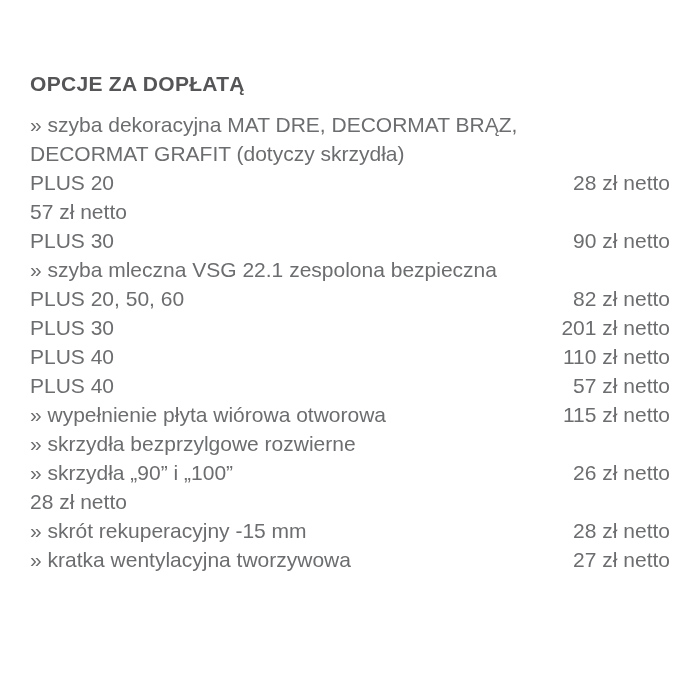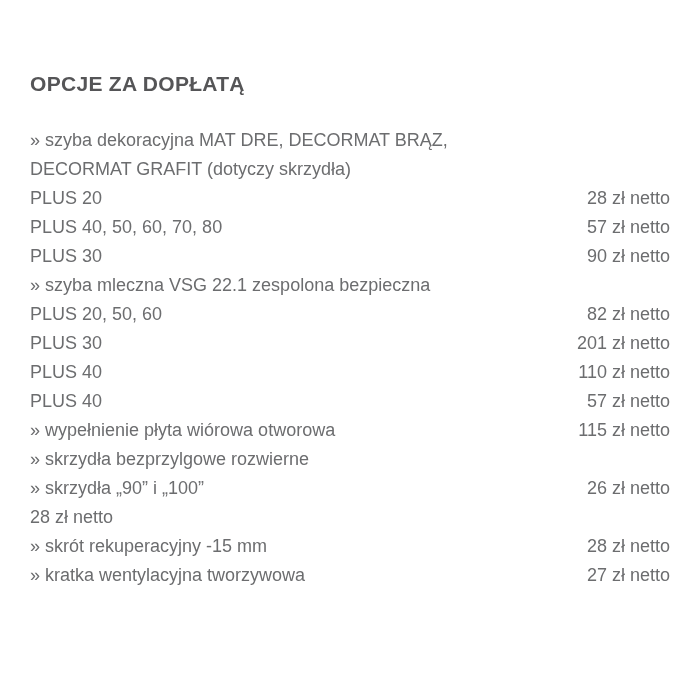--- a/index.html
+++ b/index.html
@@ -14,37 +14,37 @@
     overflow: hidden;
     position: relative;
   }
   .page {
     position: absolute;
     left: 30px;
     top: 71px;
     width: 640px;
   }
   .title {
-    margin: 0 0 30px 0;
+    margin: 0 0 14px 0;
     font-size: 21px;
     font-weight: bold;
     line-height: 25px;
     letter-spacing: 0.3px;
     color: var(--title-color, #555557);
   }
   .list {
     width: 100%;
   }
   .row {
     display: flex;
     justify-content: space-between;
     align-items: baseline;
     line-height: 29px;
     height: 29px;
-    font-size: 18px;
+    font-size: 21px;
     color: var(--body-color, #6c6d6f);
     white-space: nowrap;
   }
   .row .label {
     text-align: left;
   }
   .row .price {
     text-align: right;
   }
 </style>
@@ -60,21 +60,20 @@
       </div>
       <div class="row">
         <span class="label">DECORMAT GRAFIT (dotyczy skrzydła)</span>
         <span class="price"></span>
       </div>
       <div class="row">
         <span class="label">PLUS 20</span>
         <span class="price">28 zł netto</span>
       </div>
       <div class="row">
-        <span class="label">PLUS 40, 50, 60, 70, 80</span>
         <span class="price">57 zł netto</span>
       </div>
       <div class="row">
         <span class="label">PLUS 30</span>
         <span class="price">90 zł netto</span>
       </div>
       <div class="row">
         <span class="label">» szyba mleczna VSG 22.1 zespolona bezpieczna</span>
         <span class="price"></span>
       </div>

